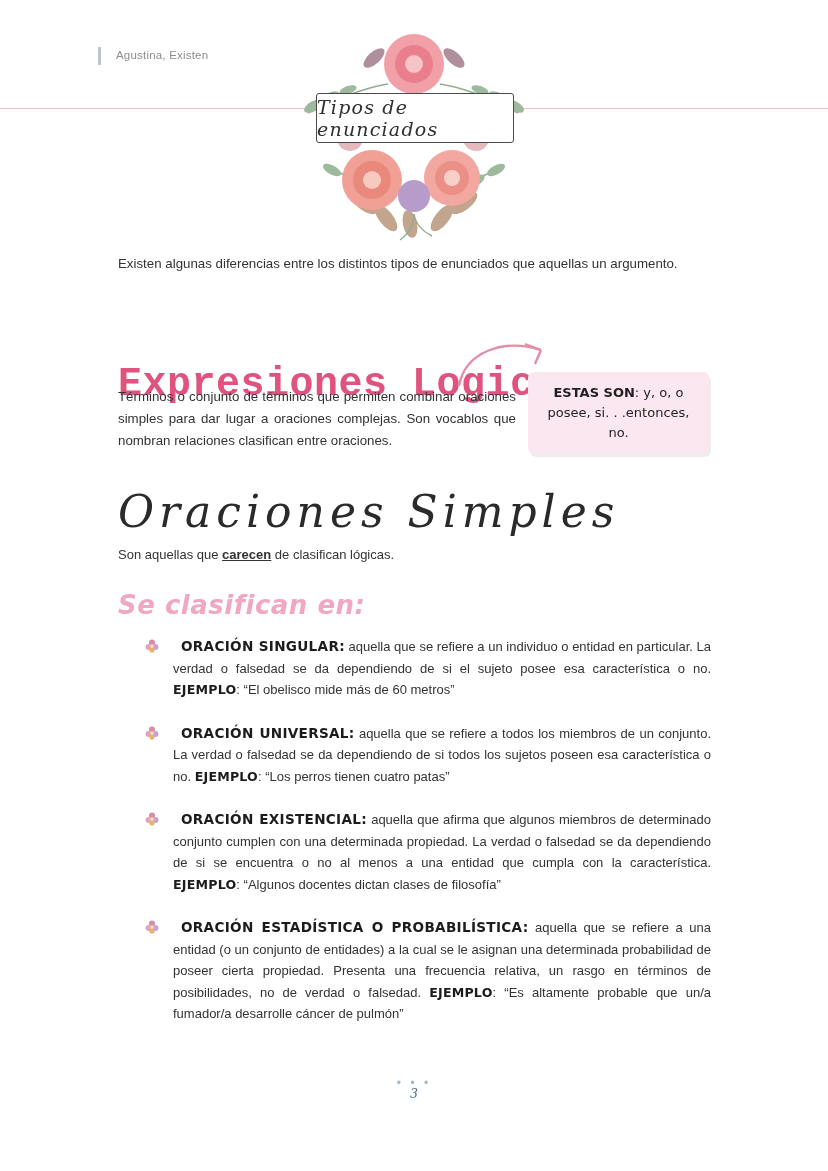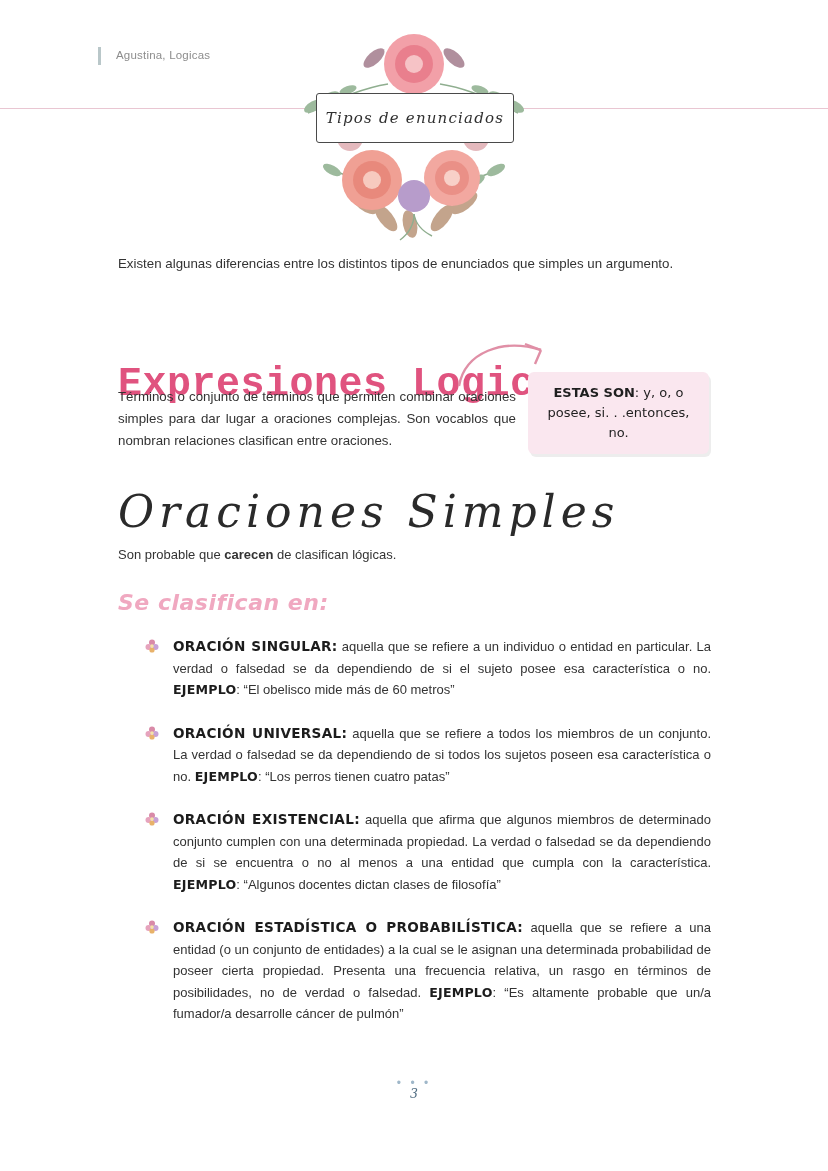--- a/index.html
+++ b/index.html
@@ -68,21 +68,21 @@
     border: 1.6px solid #4a4a4a;
     border-radius: 3px;
     display: flex;
     align-items: center;
     justify-content: center;
     z-index: 5;
   }
   .title-plate-text {
     font-family: "DejaVu Serif", serif;
     font-style: italic;
-    font-size: 15px;
+    font-size: 19px;
     letter-spacing: 1.2px;
     color: #2f2f2f;
   }
 
   
   .intro {
     position: absolute;
     top: 254px;
     left: 118px;
     width: 592px;
@@ -173,30 +173,30 @@
 
   .para-simples {
     position: absolute;
     top: 545px;
     left: 118px;
     width: 592px;
     font-size: 13px;
     line-height: 20px;
     color: #333;
   }
-  .para-simples b { font-weight: bold; }
+  .para-simples b { font-weight: bold; text-decoration: underline; }
 
   .heading-clasifican {
     position: absolute;
     top: 590px;
     left: 118px;
     font-family: "DejaVu Sans", sans-serif;
     font-style: italic;
     font-weight: bold;
-    font-size: 22px;
+    font-size: 26px;
     color: #f0a8c0;
     letter-spacing: .5px;
     text-align: center;
   }
 
   
   .list {
     position: absolute;
     top: 636px;
     left: 145px;
@@ -219,20 +219,21 @@
     line-height: 21.5px;
     text-align: justify;
     color: #333;
   }
   .lbl {
     font-family: "DejaVu Sans", sans-serif;
     font-weight: bold;
     font-size: 13.6px;
     letter-spacing: .3px;
     color: #1c1c1c;
+    margin-left: 8px;
   }
   .ej {
     font-family: "DejaVu Sans", sans-serif;
     font-weight: bold;
     font-size: 12.6px;
     letter-spacing: .2px;
     color: #1c1c1c;
   }
 
   
@@ -258,21 +259,21 @@
     color: #4e6b80;
   }
 </style>
 </head>
 <body>
 
 <div class="page">
 
   <div class="header-rule"></div>
   <div class="author-mark"></div>
-  <div class="author-name">Agustina, Logicas</div>
+  <div class="author-name">Agustina, Existen</div>
 
   <div class="floral">
     <svg width="292" height="226" viewBox="0 0 292 226">
 
       <g stroke="#8fae8f" stroke-width="1.6" fill="none">
         <path d="M40 95 C70 80 95 70 120 66"></path>
         <path d="M250 95 C222 80 198 70 172 66"></path>
         <path d="M58 150 C82 158 104 168 120 180"></path>
         <path d="M236 150 C212 158 190 168 172 180"></path>
       </g>
@@ -323,40 +324,40 @@
         <path d="M146 196 C146 208 140 216 132 222"></path>
         <path d="M146 196 C148 208 156 214 164 218"></path>
       </g>
     </svg>
   </div>
 
   <div class="title-plate">
     <span class="title-plate-text">Tipos de enunciados</span>
   </div>
 
-  <div class="intro">Existen algunas diferencias entre los distintos tipos de enunciados que simples un argumento.</div>
+  <div class="intro">Existen algunas diferencias entre los distintos tipos de enunciados que aquellas un argumento.</div>
 
   <div class="heading-pink">Expresiones Logicas</div>
 
   <div class="arrow">
     <svg width="110" height="52" viewBox="0 0 110 52">
       <path d="M4 50 C10 16 48 2 86 14" fill="none" stroke="#e08fa6" stroke-width="2.4"></path>
       <path d="M86 14 L70 8 M86 14 L80 28" fill="none" stroke="#e08fa6" stroke-width="2.4"></path>
     </svg>
   </div>
 
   <div class="para-logicas">Términos o conjunto de términos que permiten combinar oraciones simples para dar lugar a oraciones complejas. Son vocablos que nombran relaciones clasifican entre oraciones.</div>
 
   <div class="callout">
     <div class="callout-text"><b>ESTAS SON</b><span>: y, o, o posee, si. . .entonces, no.</span></div>
   </div>
 
   <div class="script-heading">Oraciones Simples</div>
 
-  <div class="para-simples"><span>Son probable que </span><b>carecen</b><span> de clasifican lógicas.</span></div>
+  <div class="para-simples"><span>Son aquellas que </span><b>carecen</b><span> de clasifican lógicas.</span></div>
 
   <div class="heading-clasifican">Se clasifican en:</div>
 
   <div class="list">
 
     <div class="list-item">
       <span class="bullet">
         <svg width="14" height="14" viewBox="0 0 14 14">
           <circle cx="7" cy="3.5" r="3" fill="#d98aa8"></circle>
           <circle cx="3.5" cy="8" r="3" fill="#e6a3bd"></circle>

